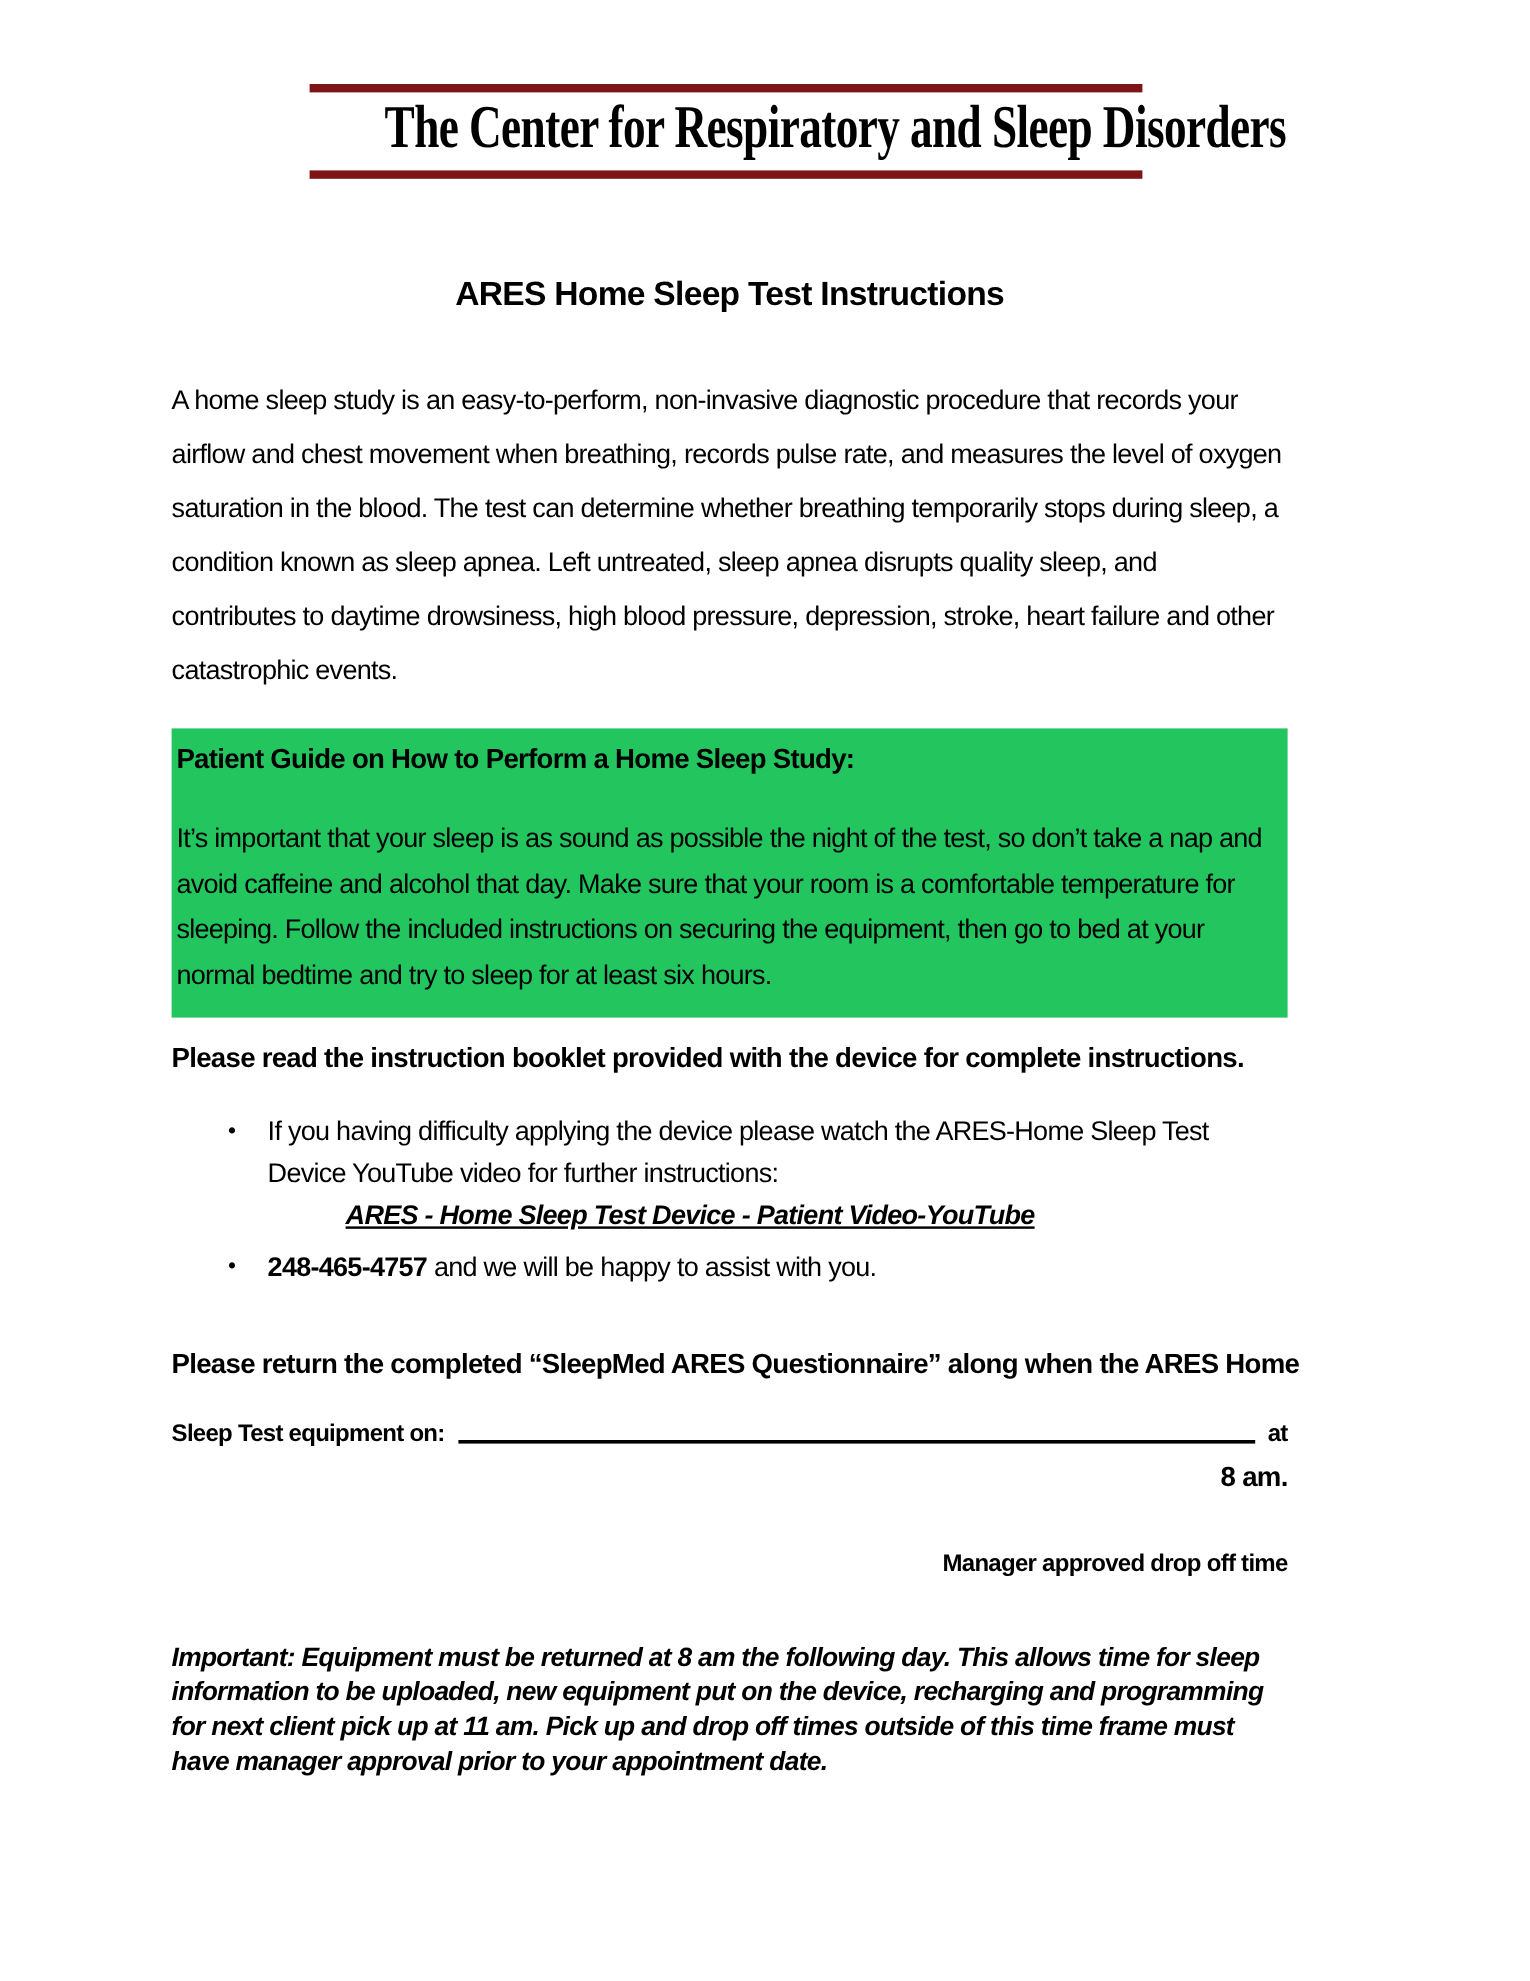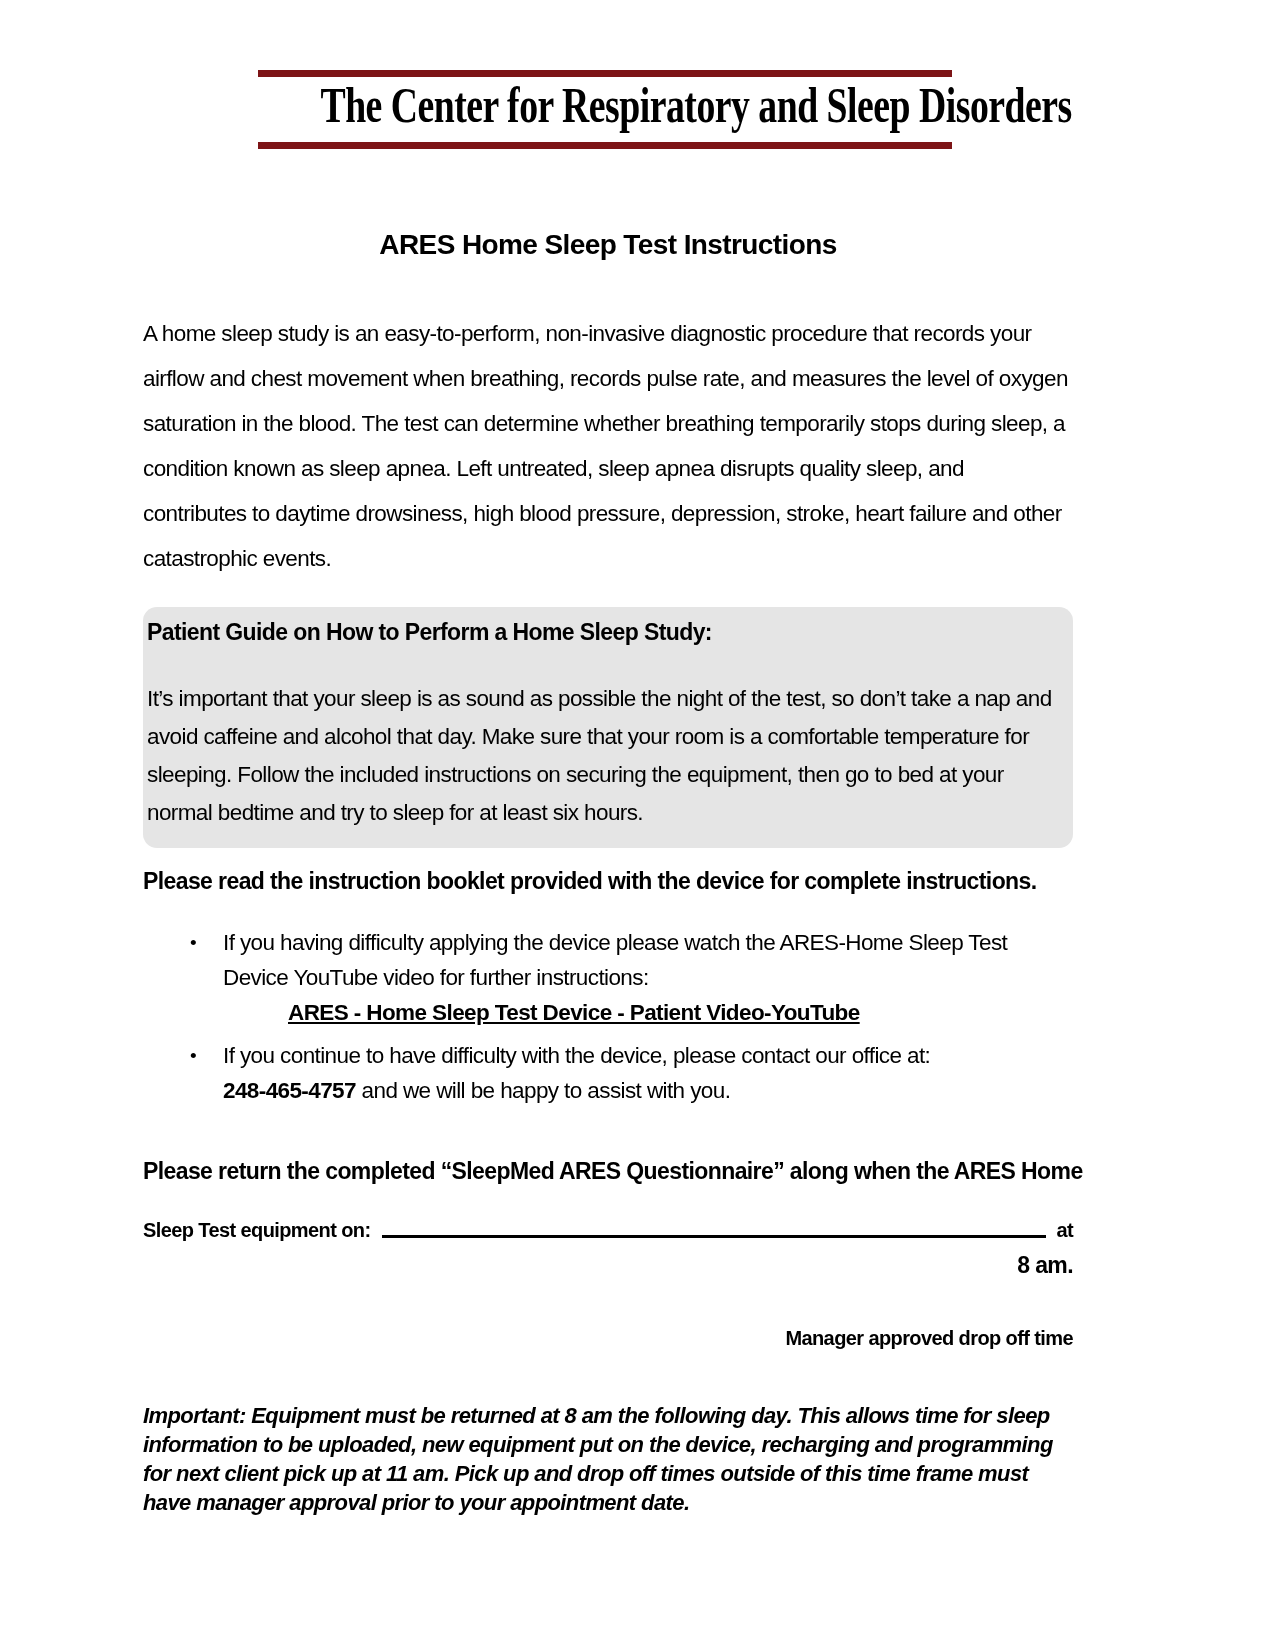--- a/index.html
+++ b/index.html
@@ -43,23 +43,22 @@
   }
 
   .intro {
     margin: 50px 0 0 0;
     font-size: 22.5px;
     line-height: 45px;
   }
 
   .guide-box {
     margin-top: 26px;
-    background: #e5e5e5;
+    background: #22c55e;
     padding: 12px 10px 16px 4px;
-    border-radius: 14px;
   }
   .guide-box h2 {
     margin: 0;
     font-size: 23px;
     font-weight: bold;
   }
   .guide-box p {
     margin: 34px 0 0 0;
     font-size: 22.5px;
     line-height: 38px;
@@ -87,20 +86,21 @@
   .bullet-marker {
     width: 33px;
     flex: 0 0 33px;
     font-size: 19px;
   }
   .li-content { flex: 1; }
   .li-line { display: block; }
   .link-line {
     display: block;
     padding-left: 65px;
+    font-style: italic;
   }
   .video-link {
     font-weight: bold;
     text-decoration: underline;
     color: #000000;
     cursor: pointer;
   }
   .phone { font-weight: bold; }
 
   .return-block { margin-top: 40px; }
@@ -157,21 +157,20 @@
       <div class="li-content">
         <span class="li-line">If you having difficulty applying the device please watch the ARES-Home Sleep Test Device YouTube video for further instructions:</span>
         <span class="link-line">
           <a class="video-link">ARES - Home Sleep Test Device - Patient Video-YouTube</a>
         </span>
       </div>
     </li>
     <li>
       <span class="bullet-marker">•</span>
       <div class="li-content">
-        <span class="li-line">If you continue to have difficulty with the device, please contact our office at:</span>
         <span class="li-line"><span class="phone">248-465-4757</span><span> and we will be happy to assist with you.</span></span>
       </div>
     </li>
   </ul>
 
   <section class="return-block">
     <p class="bold-line nowrap return-line1">Please return the completed “SleepMed ARES Questionnaire” along when the ARES Home</p>
     <div class="blank-row">
       <span>Sleep Test equipment on:</span>
       <span class="blank-line"></span>

